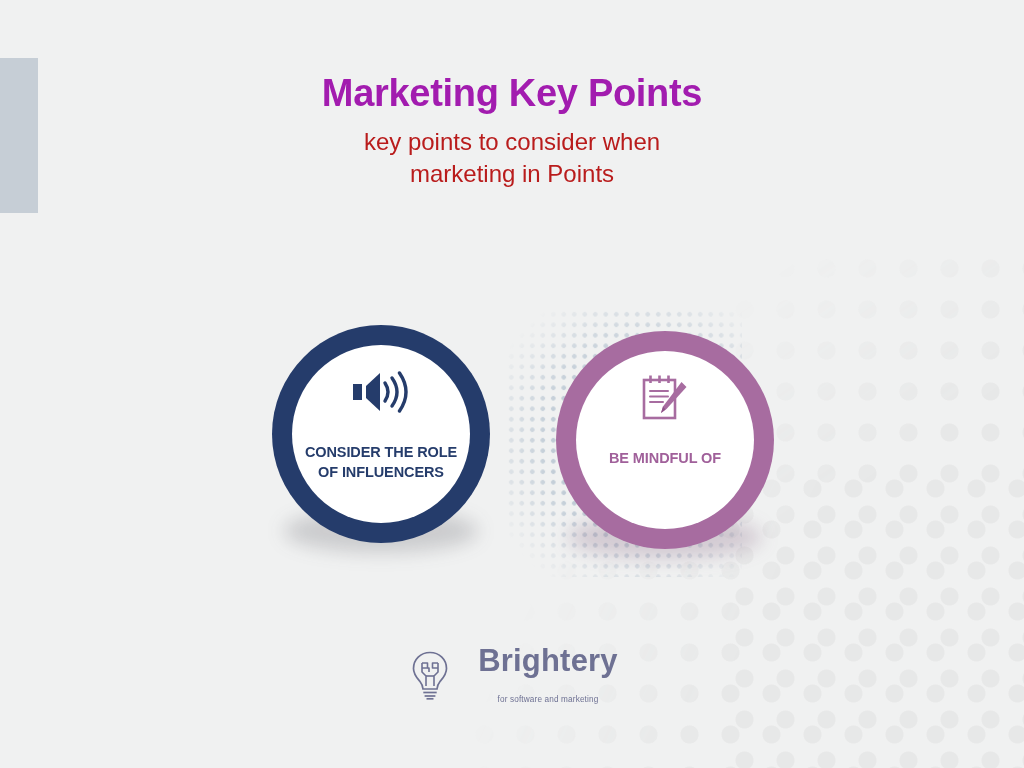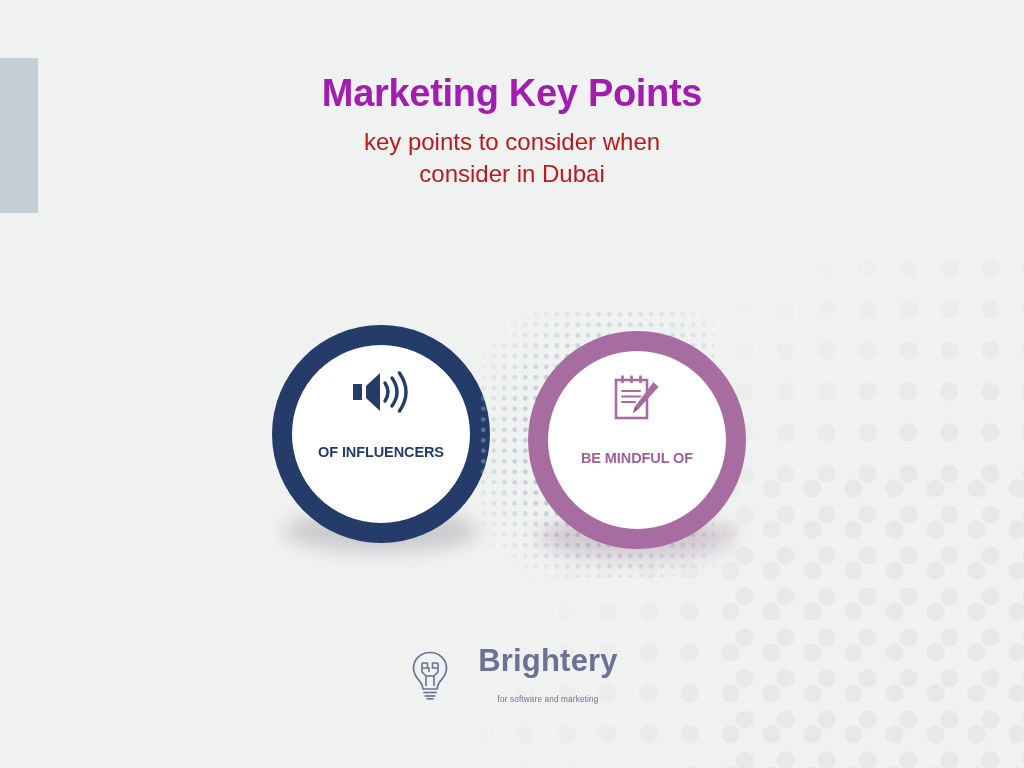--- a/index.html
+++ b/index.html
@@ -86,21 +86,21 @@
     position:absolute; left:-22px; width:222px; top:98px;
     text-align:center;
     font-size:14.5px; font-weight:bold; line-height:1.35;
     letter-spacing:-0.1px;
   }
 
   #badge-influencers{ left:272px; top:0; }
   #badge-influencers .badge-ring{ background:#253c6b; }
   #badge-influencers .badge-label{ color:#253c6b; }
 
-  #badge-regulations{ left:528px; top:6px; }
+  #badge-regulations{ left:556px; top:6px; }
   #badge-regulations .badge-ring{ background:#a76ca0; }
   #badge-regulations .badge-label{ color:#a0609a; }
   #badge-regulations .badge-shadow{ background:rgba(110,70,105,0.22); }
 
   
   #logo{
     position:absolute; left:0; top:645px; width:1024px;
     display:flex; align-items:center; justify-content:center; gap:24px;
   }
   #logo-mark{ width:48px; height:54px; }
@@ -117,40 +117,41 @@
 <body>
 
 <div id="bg-dots-large"></div>
 <div id="bg-dots-large-2"></div>
 <div id="corner-rect"></div>
 
 <div id="header">
   <div id="page-title">Marketing Key Points</div>
   <div id="page-subtitle">
     <div>key points to consider when</div>
-    <div>consider in Dubai</div>
+    <div>marketing in Points</div>
   </div>
 </div>
 
 <div id="badges">
 
   <div class="badge" id="badge-influencers">
     <div class="badge-shadow"></div>
     <div class="badge-ring">
       <div class="badge-inner">
         <div class="badge-icon">
           <svg width="62" height="46" viewBox="0 0 62 46" aria-hidden="true">
             <rect x="3" y="15" width="9" height="16" fill="#253c6b"></rect>
             <path d="M16 17 L30 4 L30 42 L16 29 Z" fill="#253c6b"></path>
             <path d="M35 14 q6 9 0 18" stroke="#253c6b" stroke-width="3.4" fill="none" stroke-linecap="round"></path>
             <path d="M42 9 q10 14 0 28" stroke="#253c6b" stroke-width="3.4" fill="none" stroke-linecap="round"></path>
             <path d="M49.5 4 q13 19 0 38" stroke="#253c6b" stroke-width="3.4" fill="none" stroke-linecap="round"></path>
           </svg>
         </div>
         <div class="badge-label">
+          <div>CONSIDER THE ROLE</div>
           <div>OF INFLUENCERS</div>
         </div>
       </div>
     </div>
   </div>
 
   <div class="badge" id="badge-regulations">
     <div class="badge-dots"></div>
     <div class="badge-shadow"></div>
     <div class="badge-ring">

